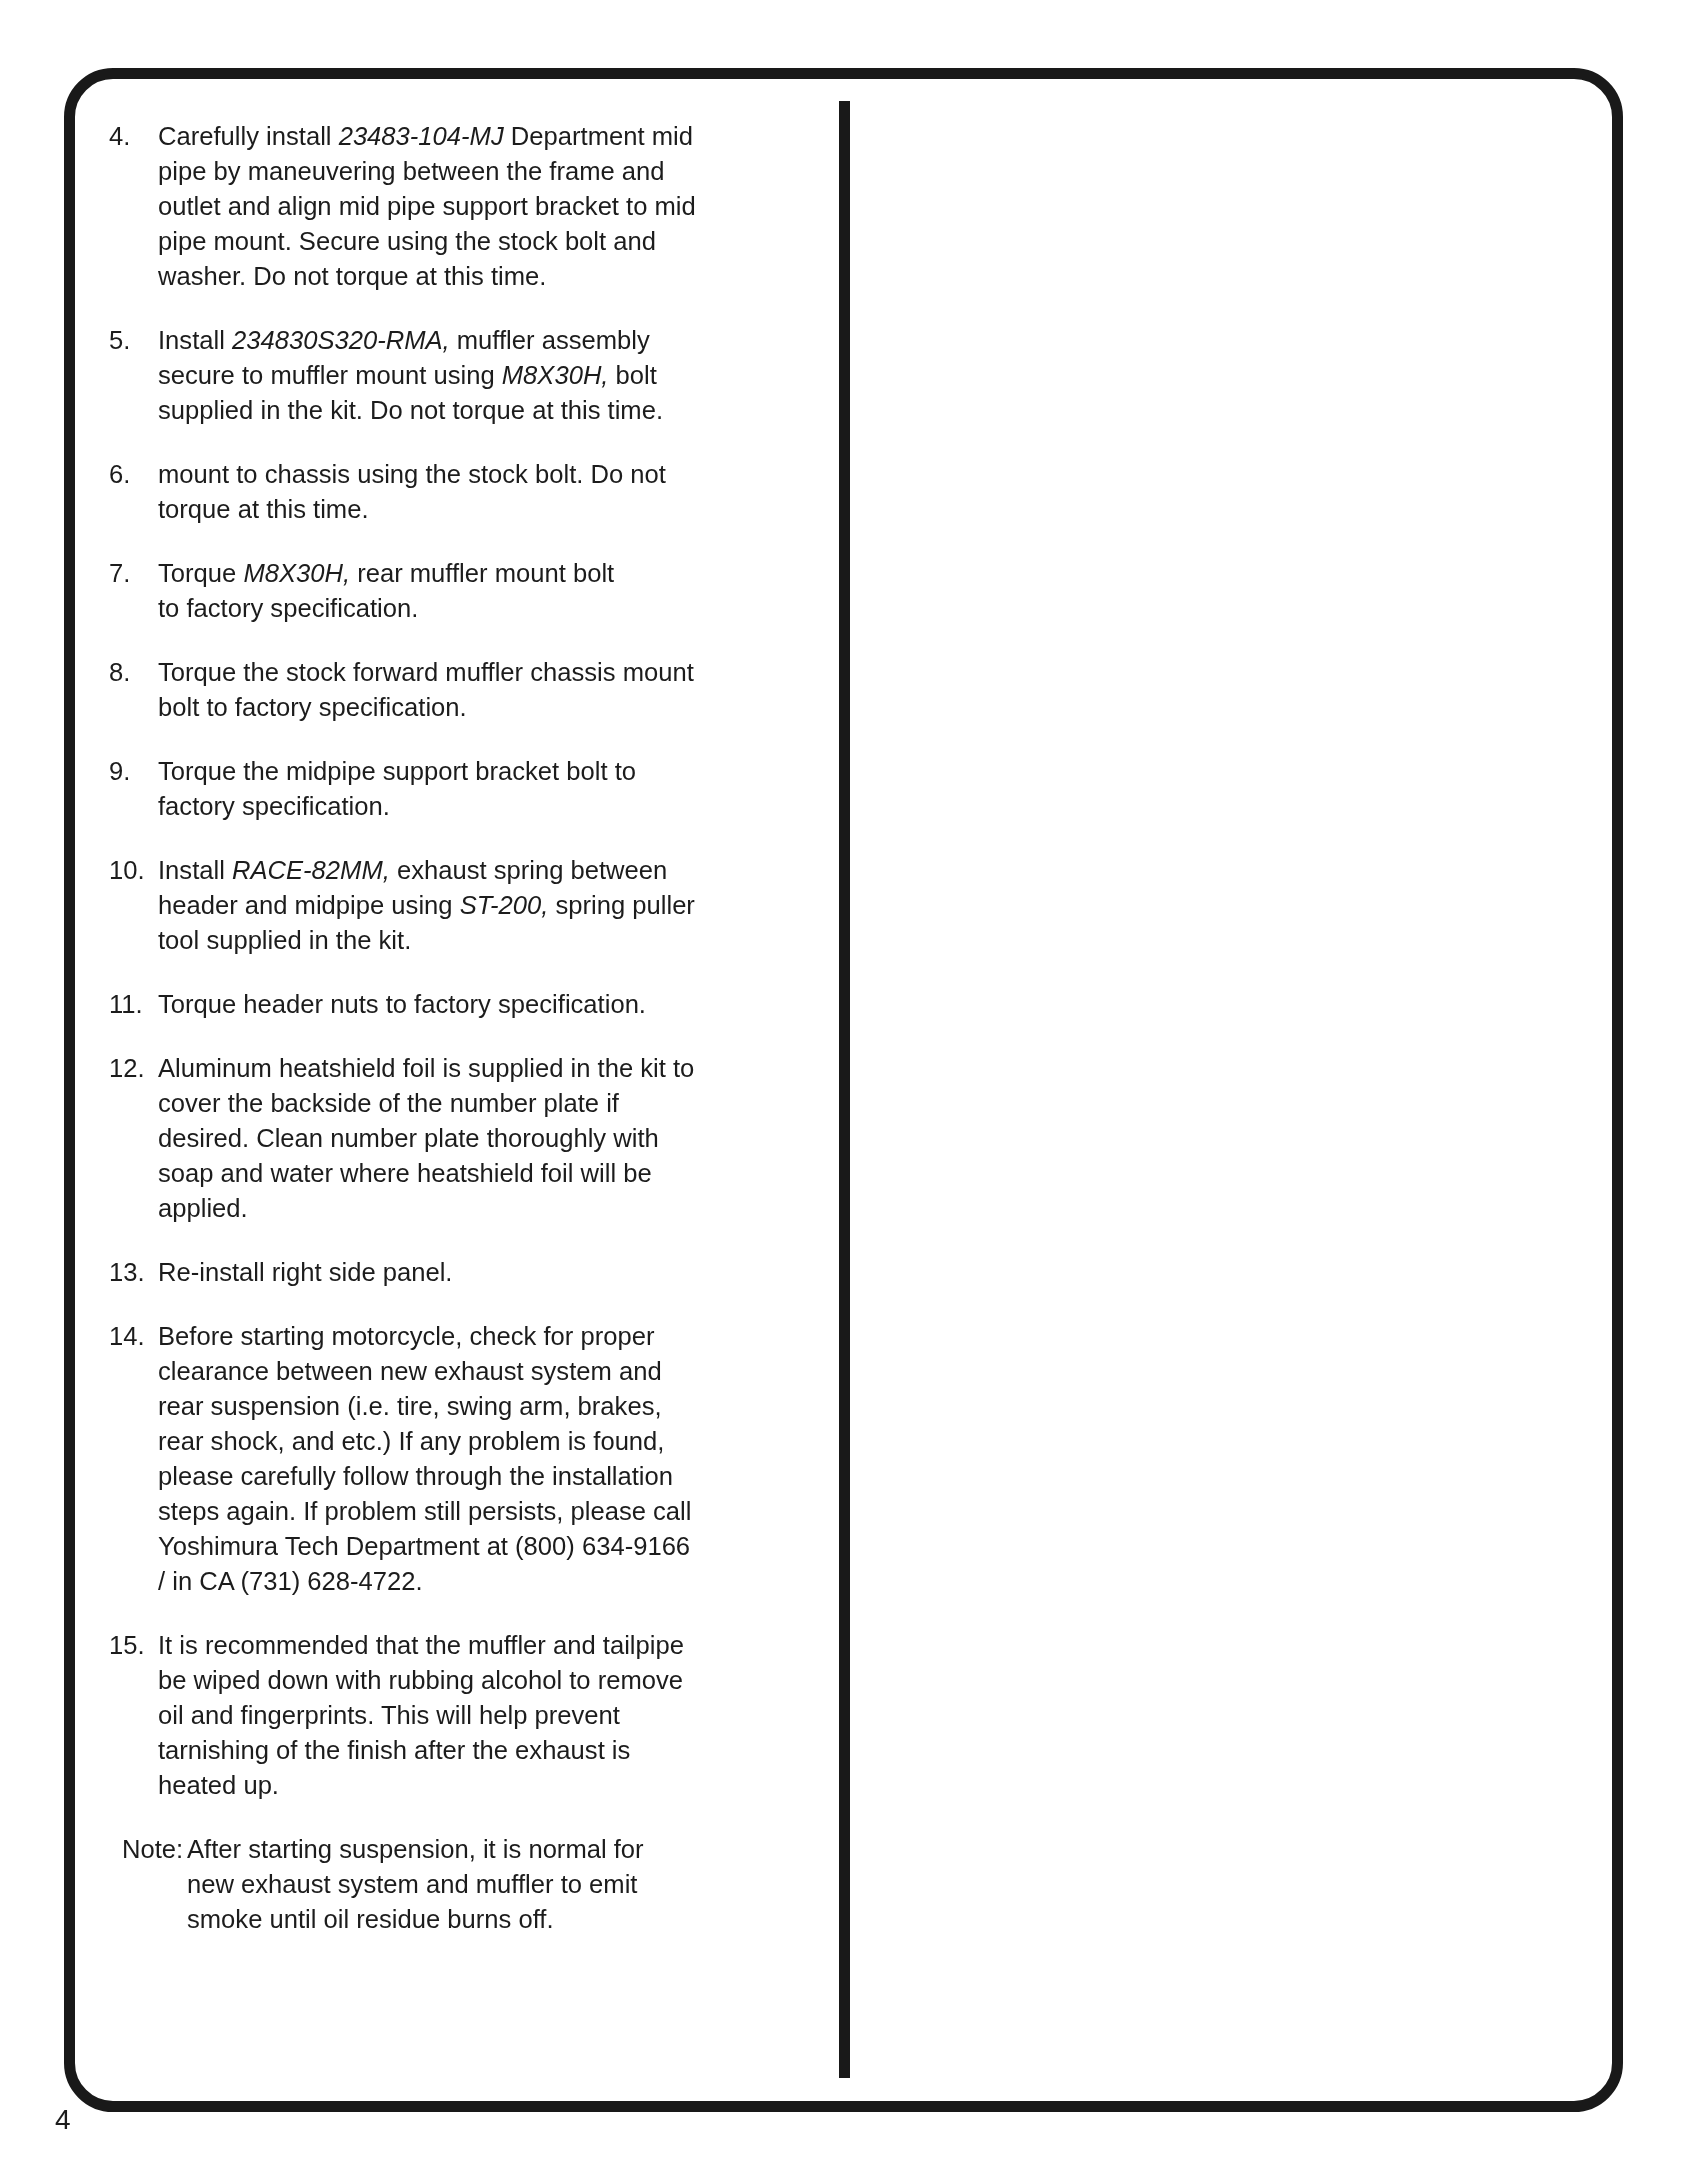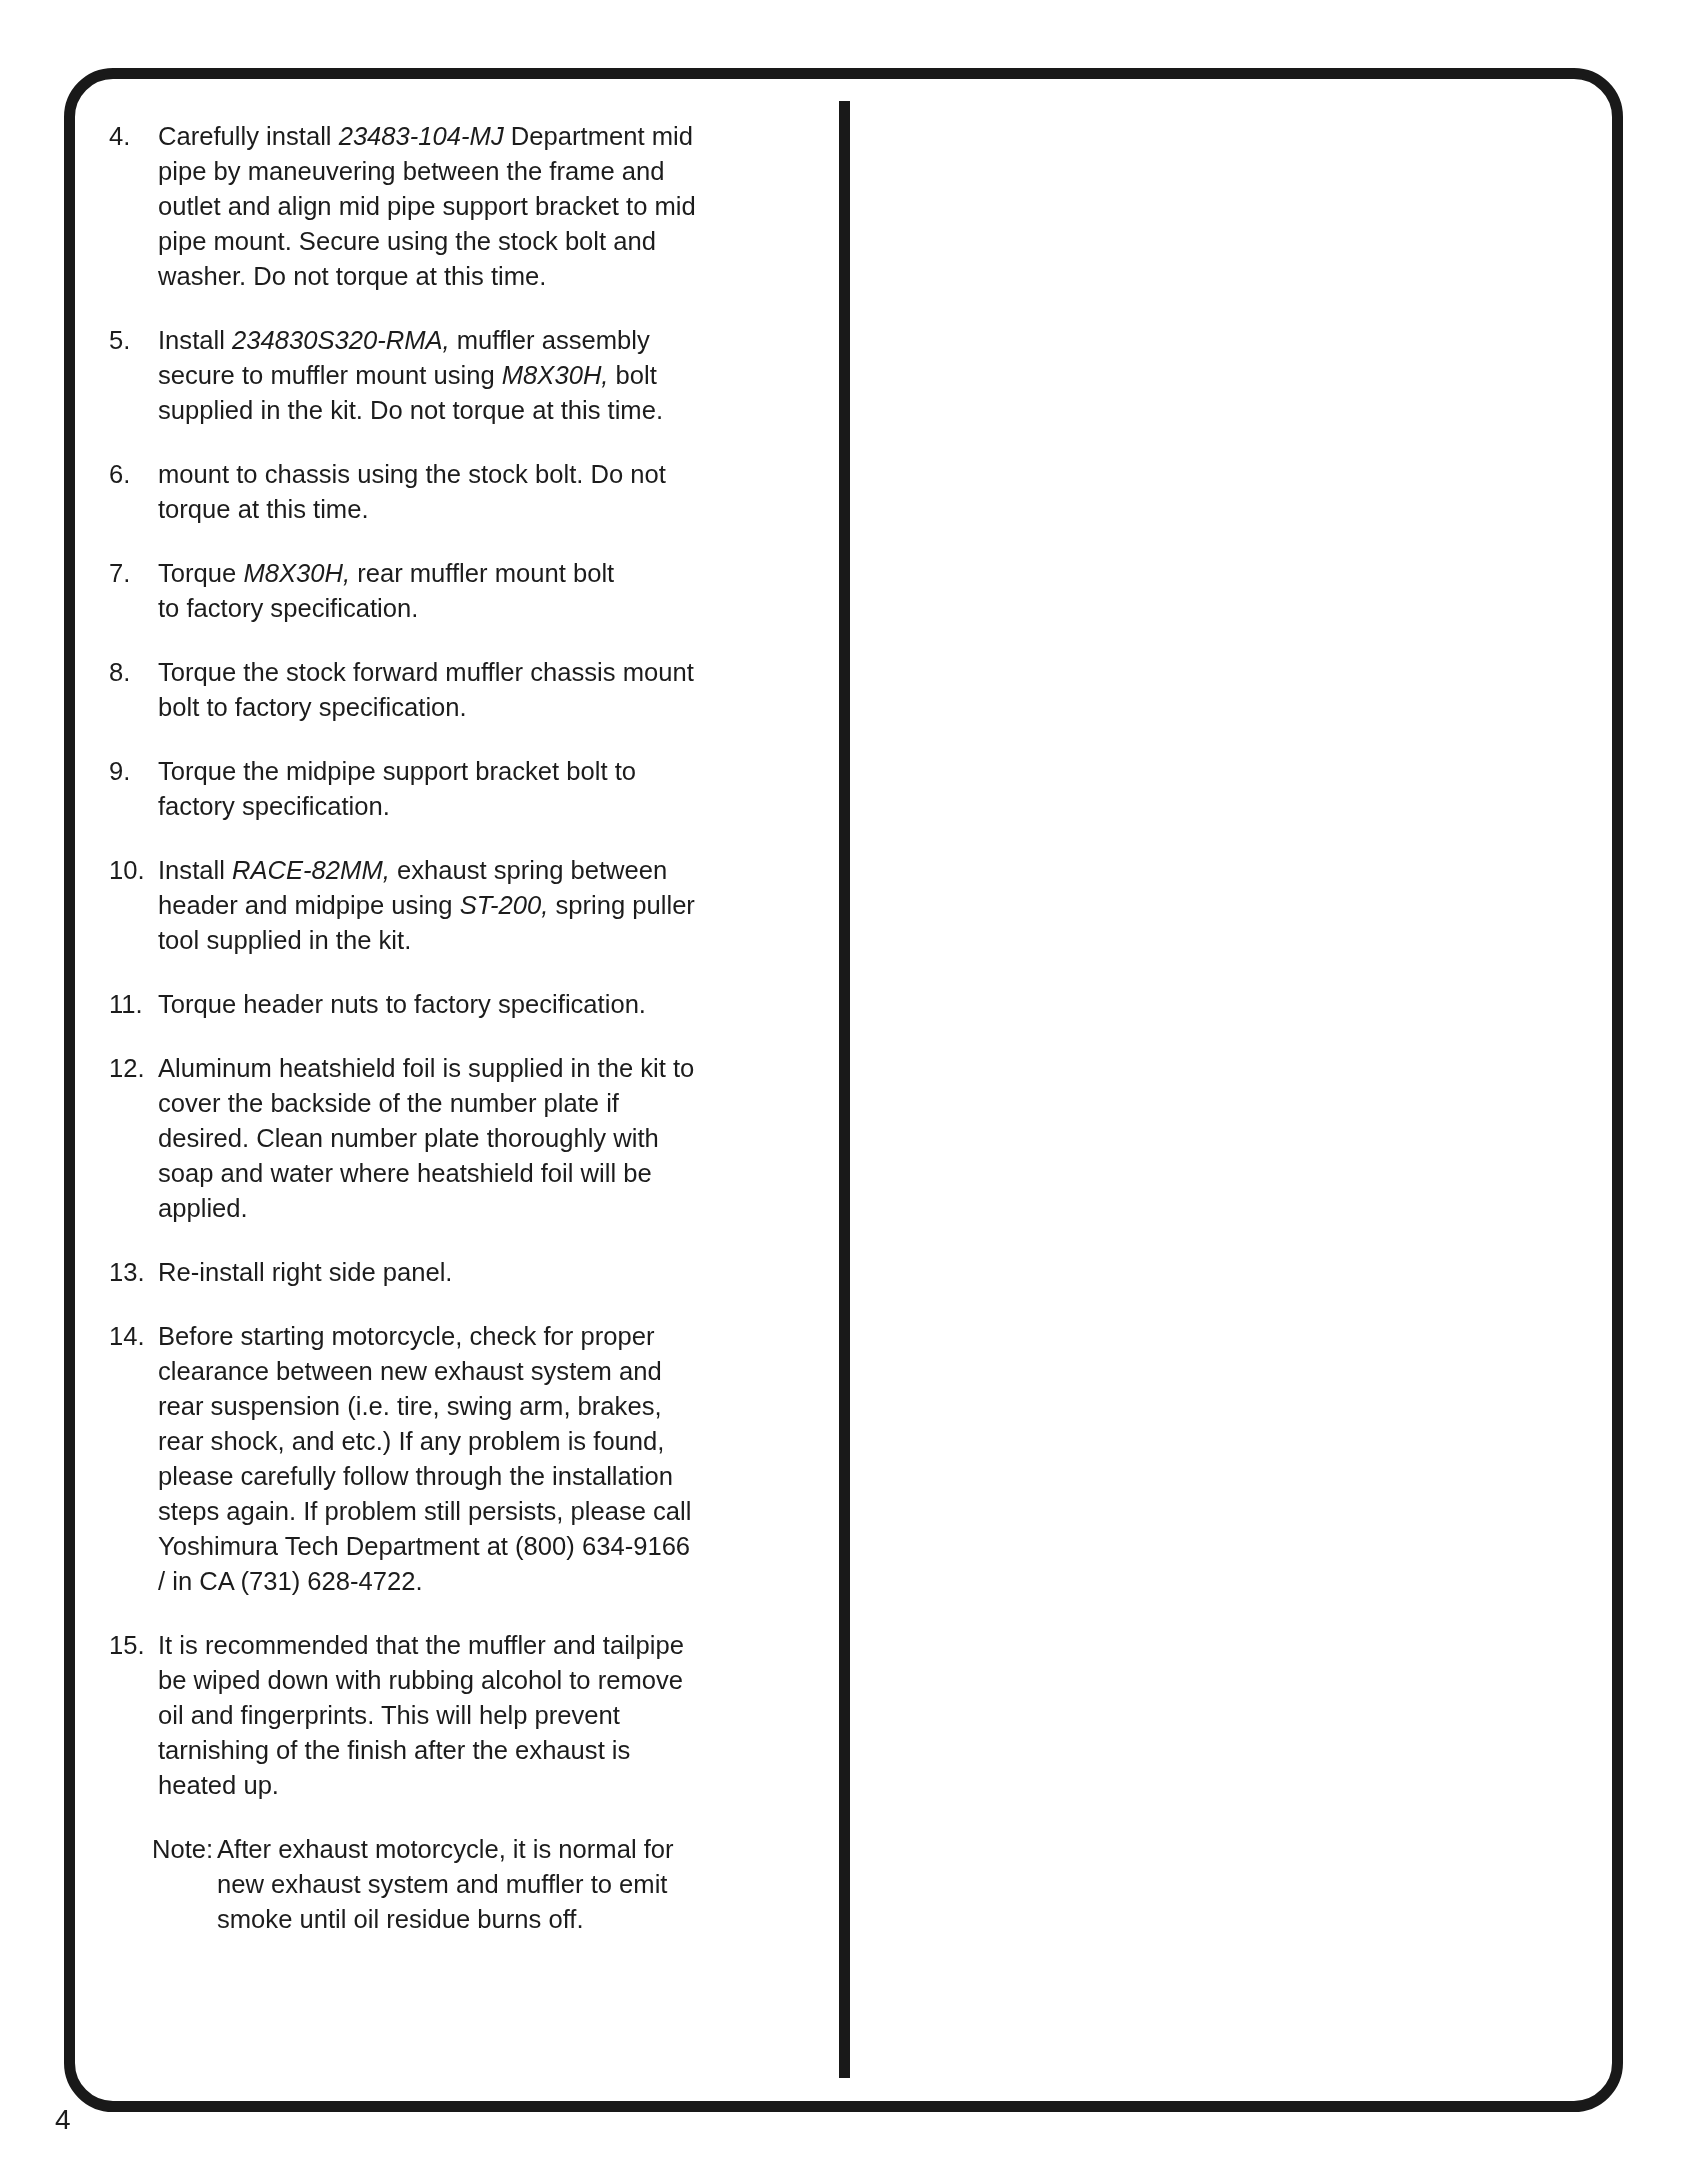--- a/index.html
+++ b/index.html
@@ -54,21 +54,21 @@
     flex: 1 1 auto;
   }
   .text-line {
     white-space: nowrap;
   }
   .em {
     font-style: italic;
   }
   .note-row {
     display: flex;
-    margin-left: 43px;
+    margin-left: 13px;
   }
   .note-label {
     flex: 0 0 65px;
     width: 65px;
     white-space: nowrap;
   }
   .page-number {
     position: absolute;
     left: 55px;
     top: 2104px;
@@ -179,21 +179,21 @@
         <div class="text-line"><span>It is recommended that the muffler and tailpipe</span></div>
         <div class="text-line"><span>be wiped down with rubbing alcohol to remove</span></div>
         <div class="text-line"><span>oil and fingerprints. This will help prevent</span></div>
         <div class="text-line"><span>tarnishing of the finish after the exhaust is</span></div>
         <div class="text-line"><span>heated up.</span></div>
       </div>
     </div>
     <div class="note-row">
       <div class="note-label">Note:</div>
       <div class="item-lines">
-        <div class="text-line"><span>After exhaust motorcycle, it is normal for</span></div>
+        <div class="text-line"><span>After starting suspension, it is normal for</span></div>
         <div class="text-line"><span>new exhaust system and muffler to emit</span></div>
         <div class="text-line"><span>smoke until oil residue burns off.</span></div>
       </div>
     </div>
   </div>
 
 <div class="page-number">4</div>
 
 
 </body></html>

